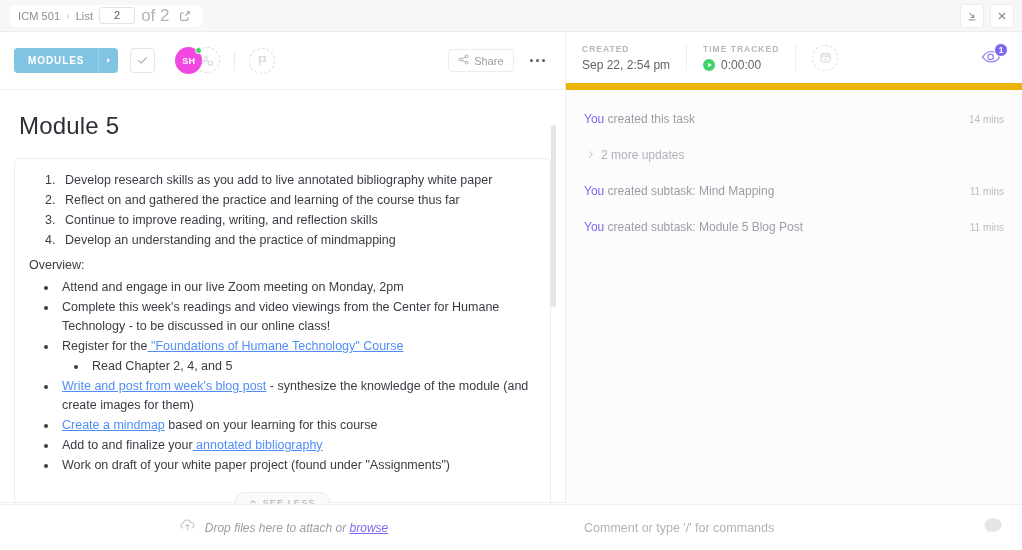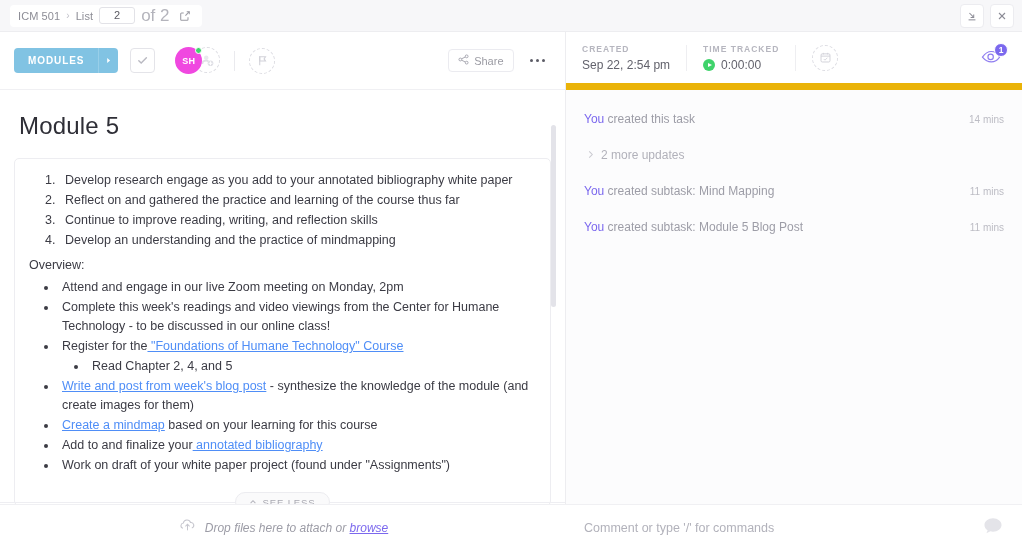--- a/index.html
+++ b/index.html
@@ -308,21 +308,21 @@
               <i></i>
           </div>
         </div>
       </div>
 
       <div class="content-area">
         <div class="task-title">Module 5</div>
 
         <div class="desc-card">
           <ol class="objectives">
-            <li>Develop research engage as you add to your annotated bibliography white paper</li>
+            <li>Develop research skills as you add to live annotated bibliography white paper</li>
             <li>Reflect on and gathered the practice and learning of the course thus far</li>
             <li>Continue to improve reading, writing, and reflection skills</li>
             <li>Develop an understanding and the practice of mindmapping</li>
           </ol>
 
           <p class="sec-label">Overview:</p>
           <ul class="overview">
             <li>Attend and engage in our live Zoom meeting on Monday, 2pm</li>
             <li>Complete this week's readings and video viewings from the Center for Humane Technology - to be discussed in our online class!</li>
             <li>

